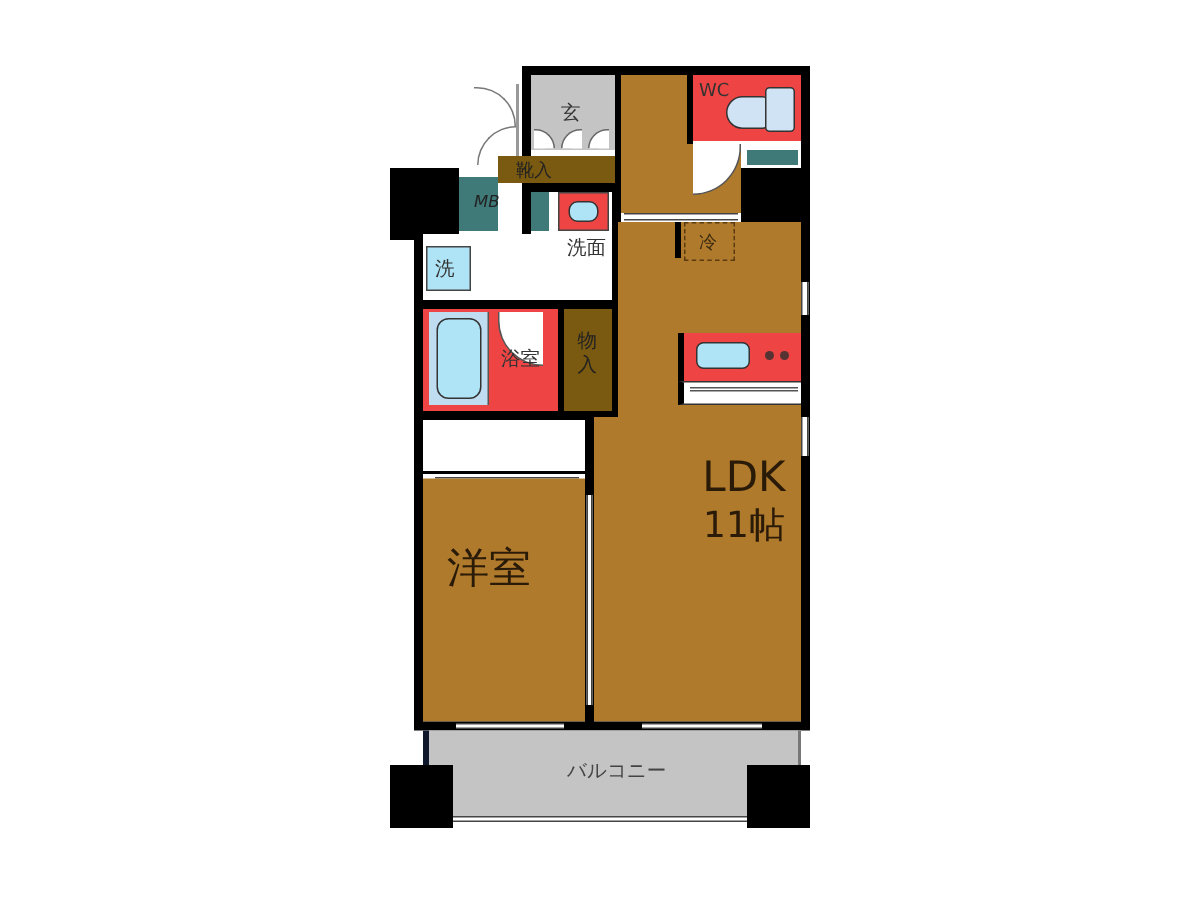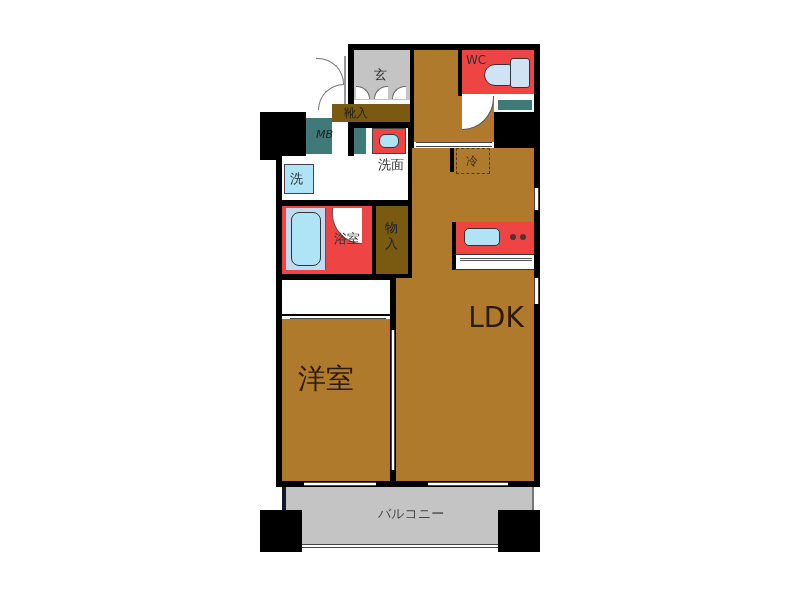--- a/index.html
+++ b/index.html
@@ -100,20 +100,21 @@
     </div>
   </div>
 
   <div class="abs wall" style="left:390px;top:278px;width:6px;height:206px;"></div>
   <div class="abs winv" style="left:391px;top:330px;width:4px;height:140px;"></div>
 
   <div class="abs floor" style="left:412px;top:148px;width:122px;height:132px;"></div>
   <div class="abs floor" style="left:396px;top:278px;width:138px;height:203px;">
     <div class="lbl big" style="left:0;top:24px;width:142px;margin-left:29px;">
       <div>LDK</div>
+      <div style="font-size:24px;">11帖</div>
     </div>
   </div>
   <div class="abs win" style="left:416px;top:142px;width:76px;height:5px;"></div>
 
   <div class="abs wall" style="left:450px;top:148px;width:4px;height:24px;"></div>
   <div class="abs" style="left:456px;top:148px;width:34px;height:26px;border:1px dashed #5a3a10;">
     <span class="lbl" style="left:9px;top:4px;font-size:12px;color:#3a2a10;">冷</span>
   </div>
 
   <div class="abs wet" style="left:452px;top:222px;width:82px;height:32px;border-left:4px solid #000;">

